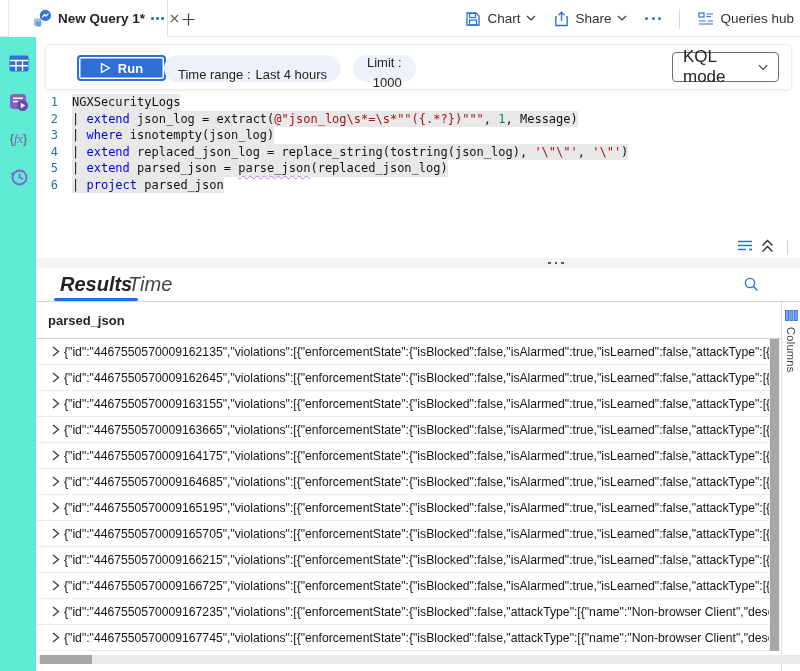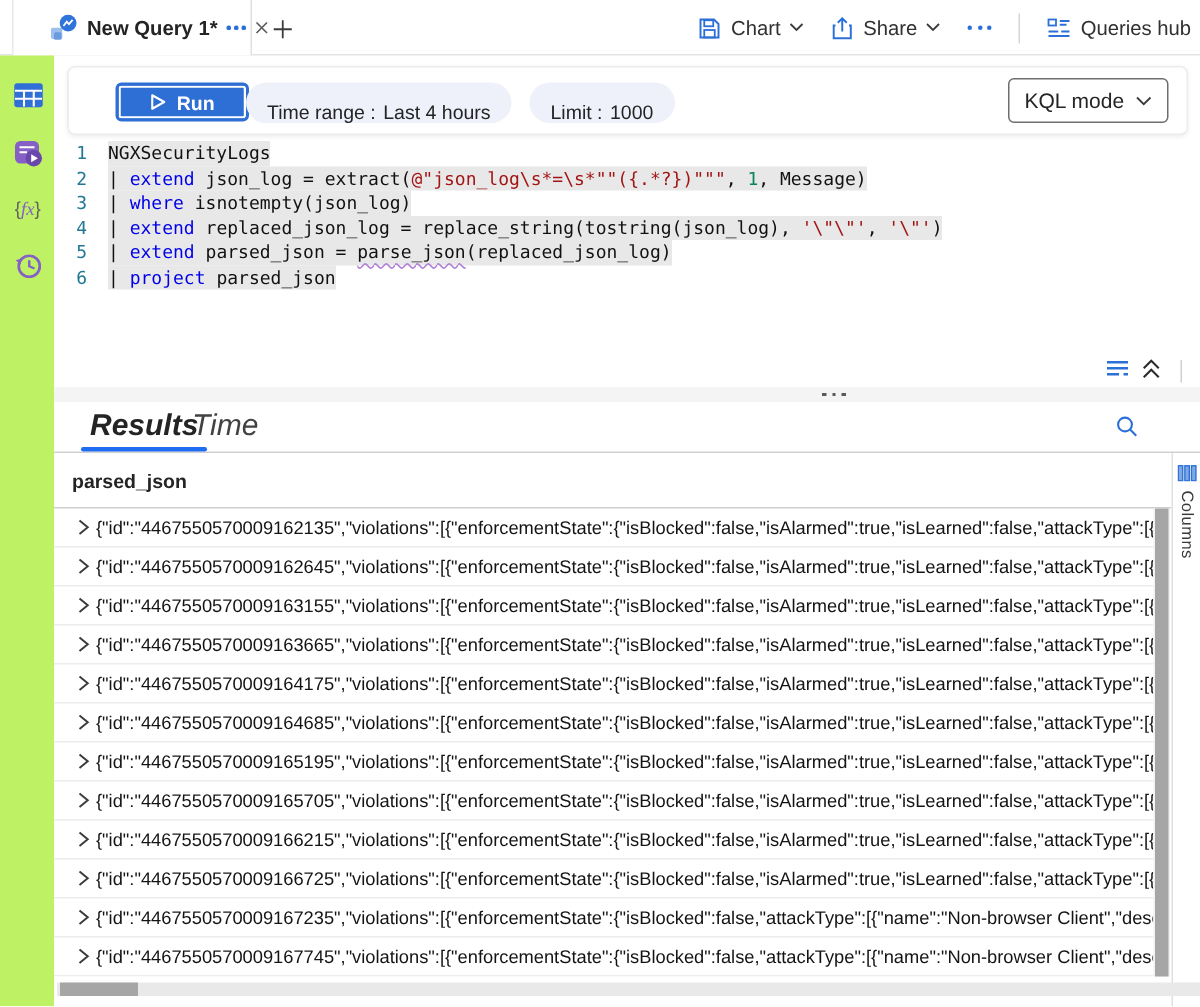--- a/index.html
+++ b/index.html
@@ -14,37 +14,37 @@
     border-left:1px solid #e9e9e9; border-right:1px solid #e0e0e0; display:flex; align-items:center; gap:6px; padding:0 24px; }
   .doc-tab .title { font-weight:700; font-size:13.5px; color:#242424; white-space:nowrap; }
   .dots { display:inline-flex; gap:2.5px; align-items:center; }
   .dots i { width:2.5px; height:2.5px; background:#2a70d8; border-radius:50%; display:block; }
   .tab-close { display:flex; align-items:center; justify-content:center; width:16px; height:16px; }
   .newtab { position:absolute; left:178px; top:9px; width:20px; height:20px; display:flex; align-items:center; justify-content:center; }
   .top-actions { position:absolute; right:6px; top:0; height:37px; display:flex; align-items:center; gap:18px; }
   .action { display:flex; align-items:center; gap:6px; font-size:13.5px; color:#323130; }
   .vdiv { width:1px; height:20px; background:#d6d6d6; }
   
-  .rail { position:absolute; left:0; top:37px; width:36px; height:634px; background:#bef264; }
+  .rail { position:absolute; left:0; top:37px; width:36px; height:634px; background:#5eead4; }
   .rail .ricon { position:absolute; left:8px; width:21px; height:21px; display:flex; align-items:center; justify-content:center; }
   .fx-glyph { font-size:12.5px; color:#606060; white-space:nowrap; }
   .fx-glyph em { font-family:"Liberation Serif", serif; font-style:italic; color:#8661c5; }
   
   .toolbar { position:absolute; left:45px; top:44px; width:747px; height:46px; background:#fff;
     border:1px solid #ececec; border-radius:5px; box-shadow:0 1px 3px rgba(0,0,0,.07); }
   .run-btn { position:absolute; left:31px; top:10px; width:89px; height:26px; background:#2e6fd6;
     border:2px solid #2e6fd6; box-shadow:inset 0 0 0 1.5px #fff; border-radius:4px;
     color:#fff; font-size:13px; font-weight:600; display:flex; align-items:center; justify-content:center; gap:7px; cursor:pointer; }
   .pill { position:absolute; top:10px; height:27px; background:#eff1fa; border-radius:14px;
     display:flex; align-items:flex-end; font-size:13px; color:#242424; padding:0 14px; gap:5px; white-space:nowrap; }
   .pill b { font-weight:400; }
   .pill.time { left:118px; }
-  .pill.limit { left:307px; }
+  .pill.limit { left:307px;flex-direction:column; }
   .mode-select { position:absolute; right:12px; top:7px; width:107px; height:30px; border:1px solid #6e6e6e; border-radius:4px;
-    background:#fff; display:flex; align-items:center; justify-content:space-between; padding:0 10px; font-size:14px; color:#242424; }
+    background:#fff; display:flex; align-items:center; justify-content:space-between; padding:0 10px; font-size:17px; color:#242424; }
   
   .editor { position:absolute; left:36px; top:94px; width:764px; height:146px; font-family:"DejaVu Sans Mono", monospace; font-size:12px; }
   .code-line { display:flex; height:16.5px; line-height:16.5px; white-space:pre; }
   .code-line .ln { width:36px; text-align:right; padding-right:14px; color:#237893; flex:0 0 auto; }
   .code-text { background:#e8e8e8; }
   .tok-plain { color:#111; }
   .tok-kw { color:#0000e8; }
   .tok-str { color:#a31515; }
   .tok-num { color:#098658; }
   .tok-warn { color:#111; text-decoration:underline wavy #b180d7 1px; text-underline-offset:3px; }

